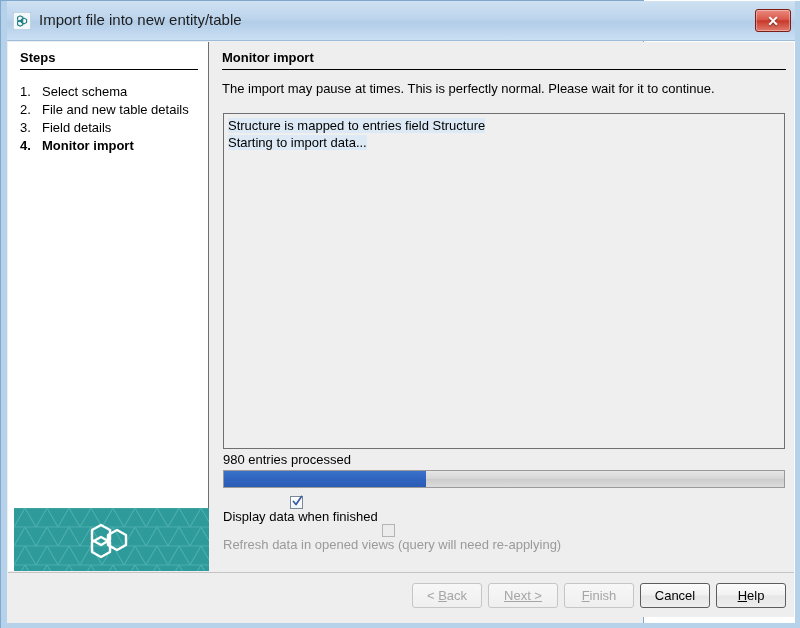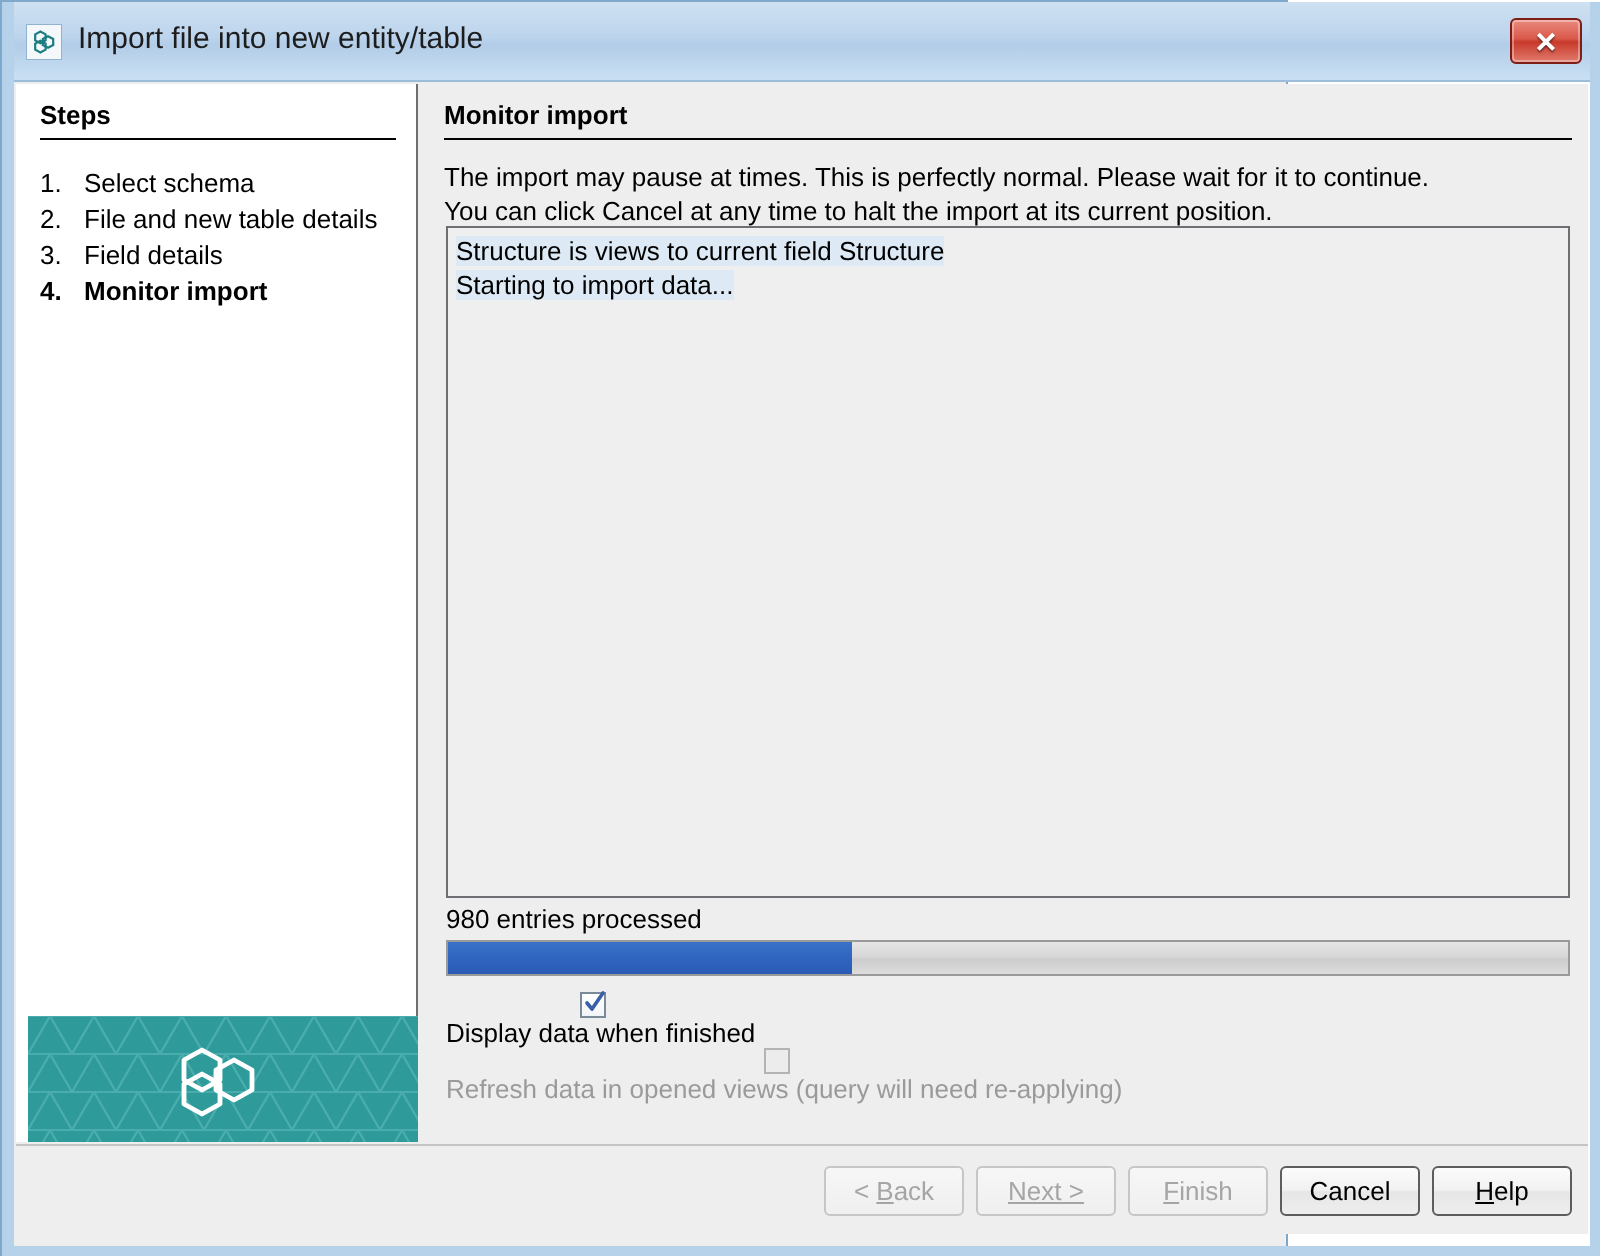--- a/index.html
+++ b/index.html
@@ -351,24 +351,23 @@
           </g>
         </svg>
       </div>
     </div>
 
     <div id="right-pane">
       <div id="section-title">Monitor import</div>
       <div id="section-rule"></div>
 
       <div class="desc-line" style="top:39px;">The import may pause at times. This is perfectly normal. Please wait for it to continue.</div>
-      <div class="desc-line" style="top:56px;">You can click Cancel at any time to halt the import at its current position.</div>
 
       <div id="log-box">
-        <span class="log-line"><span class="hl">Structure is views to current field Structure</span></span>
+        <span class="log-line"><span class="hl">Structure is mapped to entries field Structure</span></span>
         <span class="log-line"><span class="hl">Starting to import data...</span></span>
       </div>
 
       <div id="progress-label">980 entries processed</div>
 
       <div id="progress-bar">
         <div id="progress-fill" style="width: 36%;"></div>
         <div id="progress-text" style="color: rgb(60, 120, 208);">36%</div>
       </div>
 

